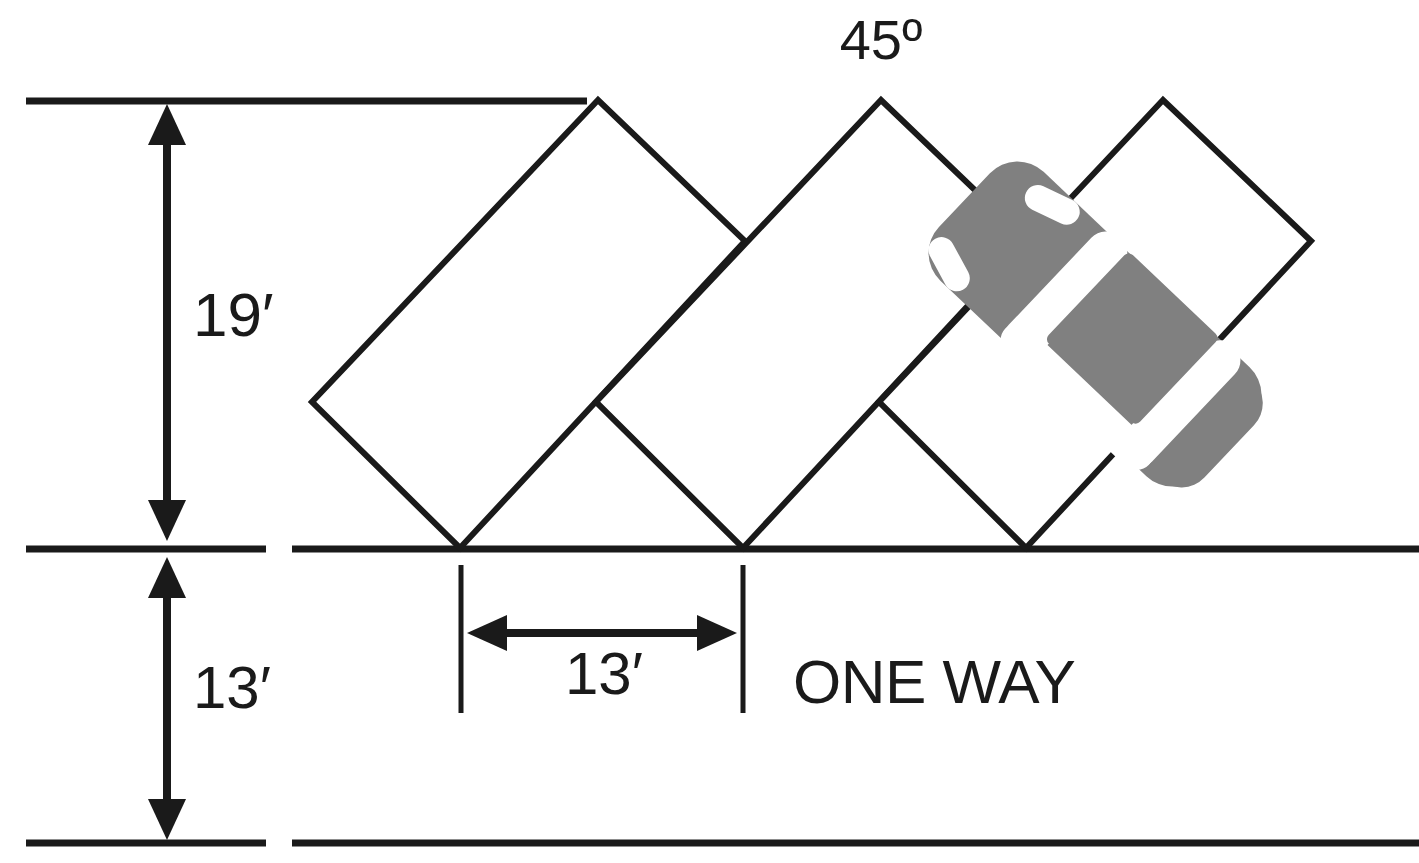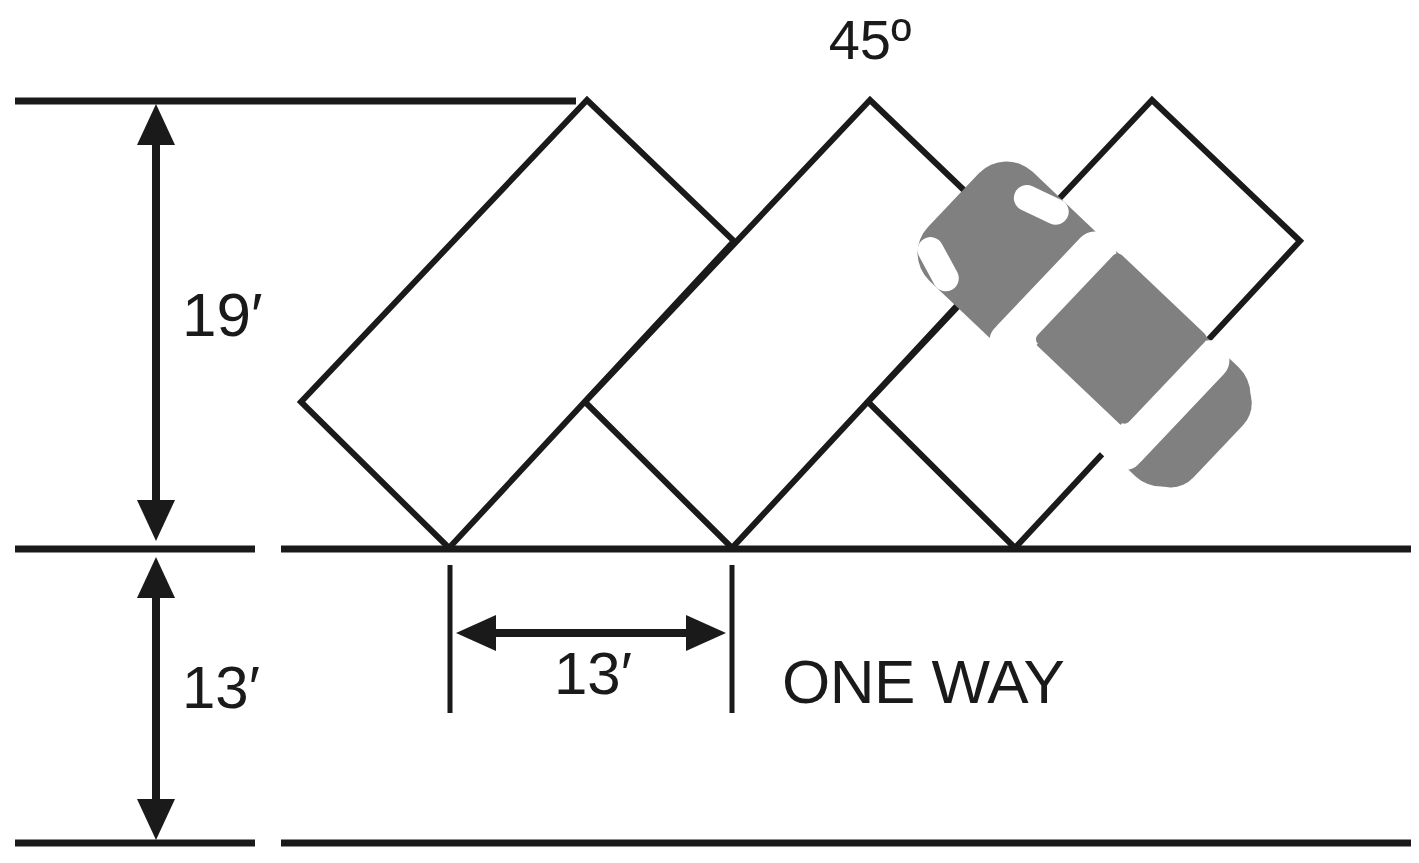--- a/index.html
+++ b/index.html
@@ -3,21 +3,21 @@
 <meta charset="utf-8">
 <title>Angled Parking Diagram</title>
 <style>
   html,body{margin:0;padding:0;background:#ffffff;}
   body{
     width:1419px;height:863px;
     font-family:"Liberation Sans","DejaVu Sans",sans-serif;
     overflow:hidden;
     position:relative;
   }
-  #diagram-root{position:absolute;left:4px;top:0;width:1191px;height:863px;}
+  #diagram-root{position:absolute;left:15px;top:0;width:1191px;height:863px;}
   svg#parking-svg{display:block;width:1419px;height:863px;}
   .lane-line{stroke:#1a1a1a;stroke-width:7;stroke-linecap:butt;}
   .stall-outline{fill:#ffffff;stroke:#1a1a1a;stroke-width:6;stroke-linejoin:miter;}
   .dim-line{stroke:#1a1a1a;stroke-width:8;stroke-linecap:butt;}
   .tick-line{stroke:#1a1a1a;stroke-width:5;stroke-linecap:butt;}
   .dim-label{font-family:"Liberation Sans","DejaVu Sans",sans-serif;fill:#1a1a1a;}
   .label-19{font-size:62px;}
   .label-13{font-size:60px;}
   .label-45{font-size:56px;}
   .label-oneway{font-size:62px;letter-spacing:-0.5px;}

